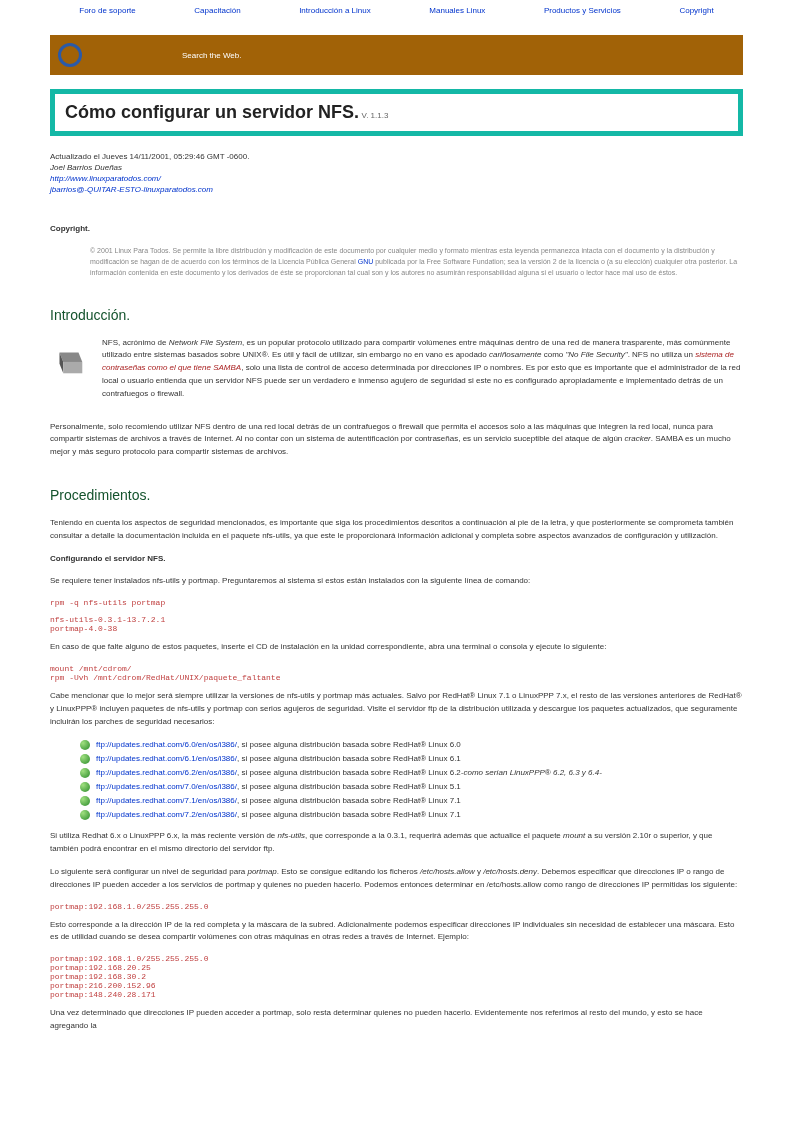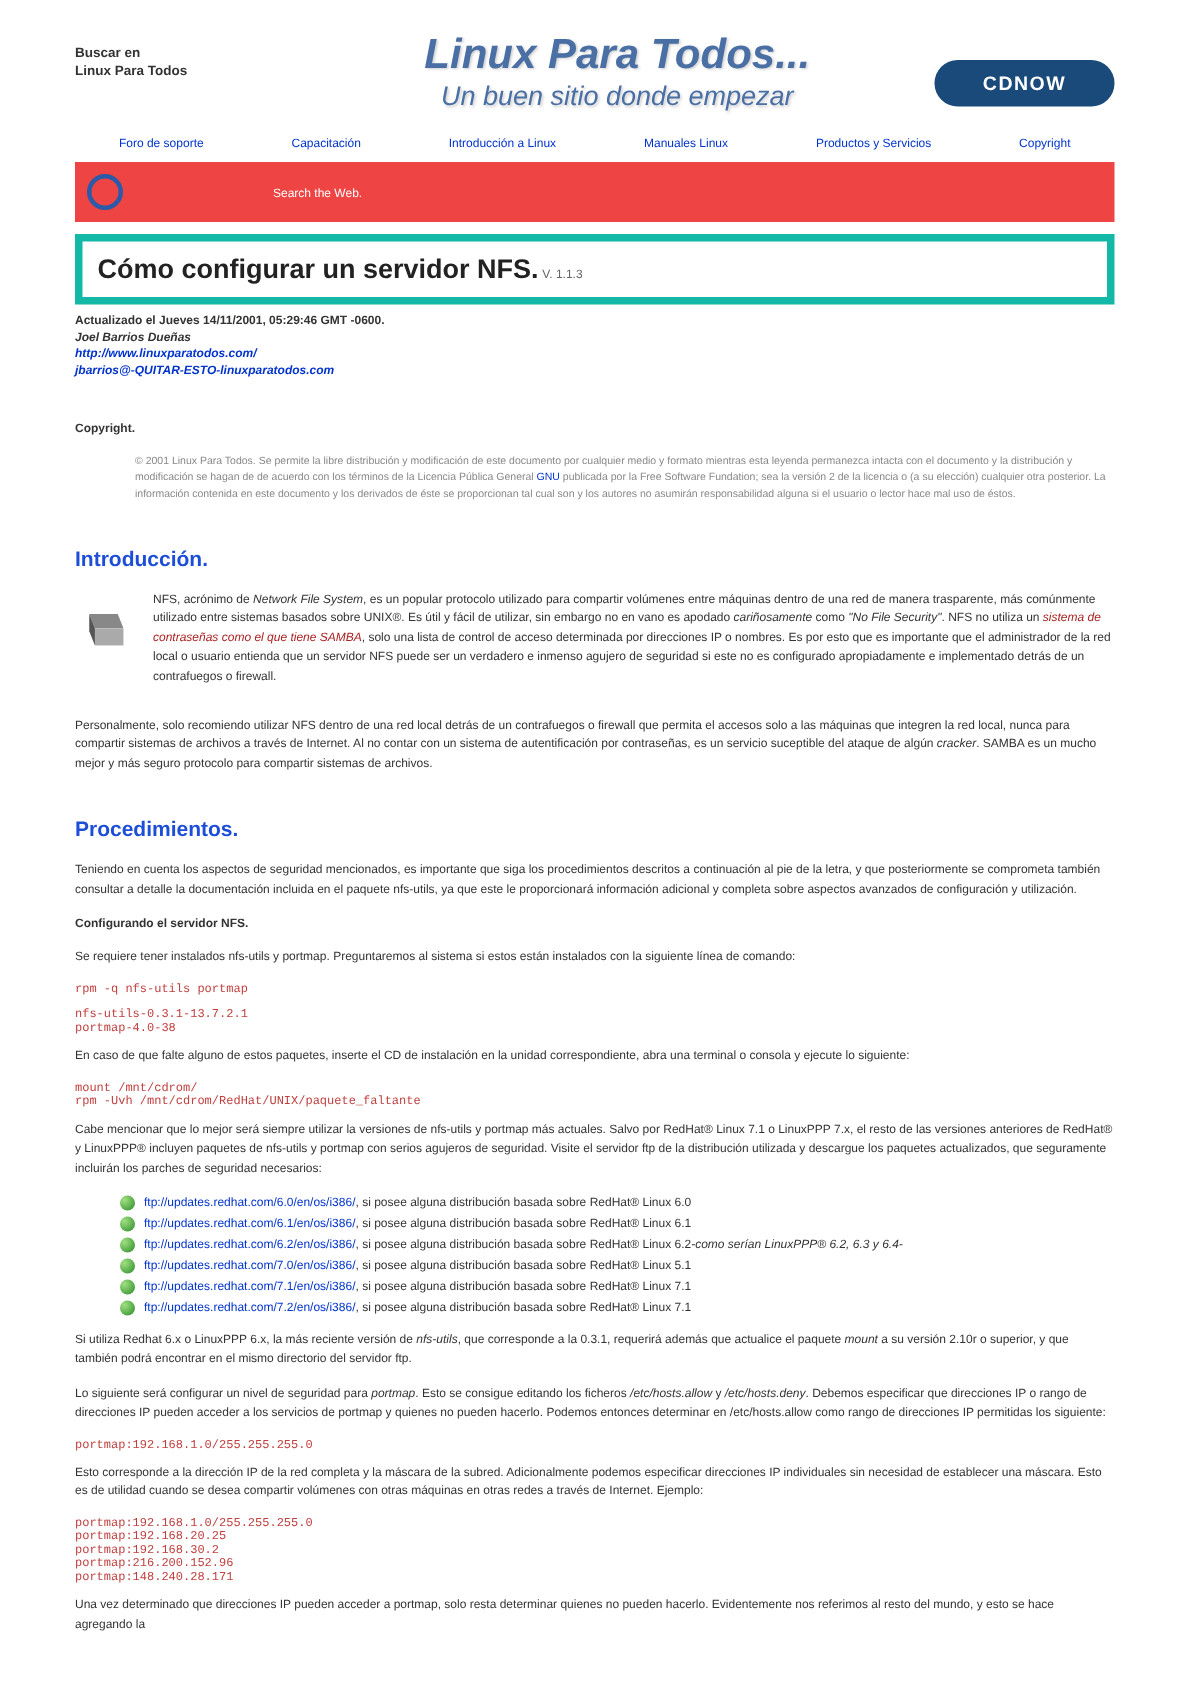--- a/index.html
+++ b/index.html
@@ -8,62 +8,49 @@
 .header { display: flex; align-items: flex-start; padding: 20px 0 10px; }
 .header-left { width: 150px; padding-top: 10px; }
 .header-left div { font-size: 9px; font-weight: bold; margin-bottom: 2px; }
 .header-center { flex: 1; text-align: center; }
 .logo-title { font-size: 28px; font-weight: bold; font-style: italic; color: #4a6fa5; text-shadow: 1px 1px 2px #ccc; }
 .logo-sub { font-size: 18px; font-style: italic; color: #4a6fa5; text-shadow: 1px 1px 2px #ccc; margin-top: 2px; }
 .header-right { width: 120px; padding-top: 20px; }
 .cdnow { background: #1a4a7a; color: #fff; padding: 8px 16px; border-radius: 18px; font-weight: bold; font-size: 13px; letter-spacing: 1px; text-align: center; }
 .nav { display: flex; justify-content: space-around; padding: 6px 0; font-size: 8px; }
 .nav a { color: #0033cc; text-decoration: none; }
-.searchbar { background: #ef4444; color: #fff; padding: 8px; display: flex; align-items: center; font-size: 8px; margin: 2px 0; }
+.searchbar { background: #a16207; color: #fff; padding: 8px; display: flex; align-items: center; font-size: 8px; margin: 14px 0; }
 .searchbar-icon { width: 24px; height: 24px; border: 3px solid #2a5aa8; border-radius: 50%; margin-right: 100px; display: inline-block; }
 .title-box { border: 5px solid #14b8a6; padding: 8px 10px; margin-top: 8px; }
 .title-box h1 { font-size: 18px; font-weight: bold; color: #222; display: inline; }
 .title-box .ver { font-size: 8px; color: #666; }
-.meta { margin-top: 6px; font-size: 8px; font-weight: bold; }
+.meta { margin-top: 16px; font-size: 8px; }
 .meta a { color: #0033cc; font-style: italic; text-decoration: none; display: block; margin-top: 2px; }
 .author { font-style: italic; color: #333; margin-top: 2px; }
 .copyright-sec { margin-top: 30px; }
 .copyright-sec .lbl { font-size: 8px; font-weight: bold; }
 .copyright-txt { font-size: 7px; color: #888; margin: 12px 0 0 40px; line-height: 1.6; }
 .copyright-txt a { color: #0033cc; text-decoration: none; }
-h2 { font-size: 14px; font-weight: bold; color: #1d4ed8; margin: 28px 0 14px; }
+h2 { font-size: 14px; font-weight: normal; color: #14532d; margin: 28px 0 14px; }
 .intro-block { display: flex; gap: 14px; margin-bottom: 10px; justify-content: flex-end; }
 .cube-icon { width: 38px; height: 38px; margin-top: 4px; flex-shrink: 0; }
 p { font-size: 8px; line-height: 1.6; margin-bottom: 10px; color: #333; }
 .em { font-style: italic; }
 .red-em { font-style: italic; color: #aa2222; }
 .bold { font-weight: bold; }
 pre { font-family: "Courier New", monospace; font-size: 8px; color: #c04040; margin: 8px 0; white-space: pre; }
 .link-list { list-style: none; margin: 8px 0 8px 30px; }
 .link-list li { font-size: 8px; padding: 2px 0; display: flex; align-items: flex-start; }
 .bullet { width: 10px; height: 10px; border-radius: 50%; background: radial-gradient(circle at 30% 30%, #a0e080, #2a8a2a); margin-right: 6px; flex-shrink: 0; }
 .link-list a { color: #0033cc; text-decoration: none; }
 </style>
 </head>
 <body>
 
 <div class="container">
-  <div class="header">
-    <div class="header-left">
-      <div>Buscar en</div>
-      <div>Linux Para Todos</div>
-    </div>
-    <div class="header-center">
-      <div class="logo-title">Linux Para Todos...</div>
-      <div class="logo-sub">Un buen sitio donde empezar</div>
-    </div>
-    <div class="header-right">
-      <div class="cdnow">CDNOW</div>
-    </div>
-  </div>
 
   <div class="nav">
     <a>Foro de soporte</a>
     <a>Capacitación</a>
     <a>Introducción a Linux</a>
     <a>Manuales Linux</a>
     <a>Productos y Servicios</a>
     <a>Copyright</a>
   </div>
 

